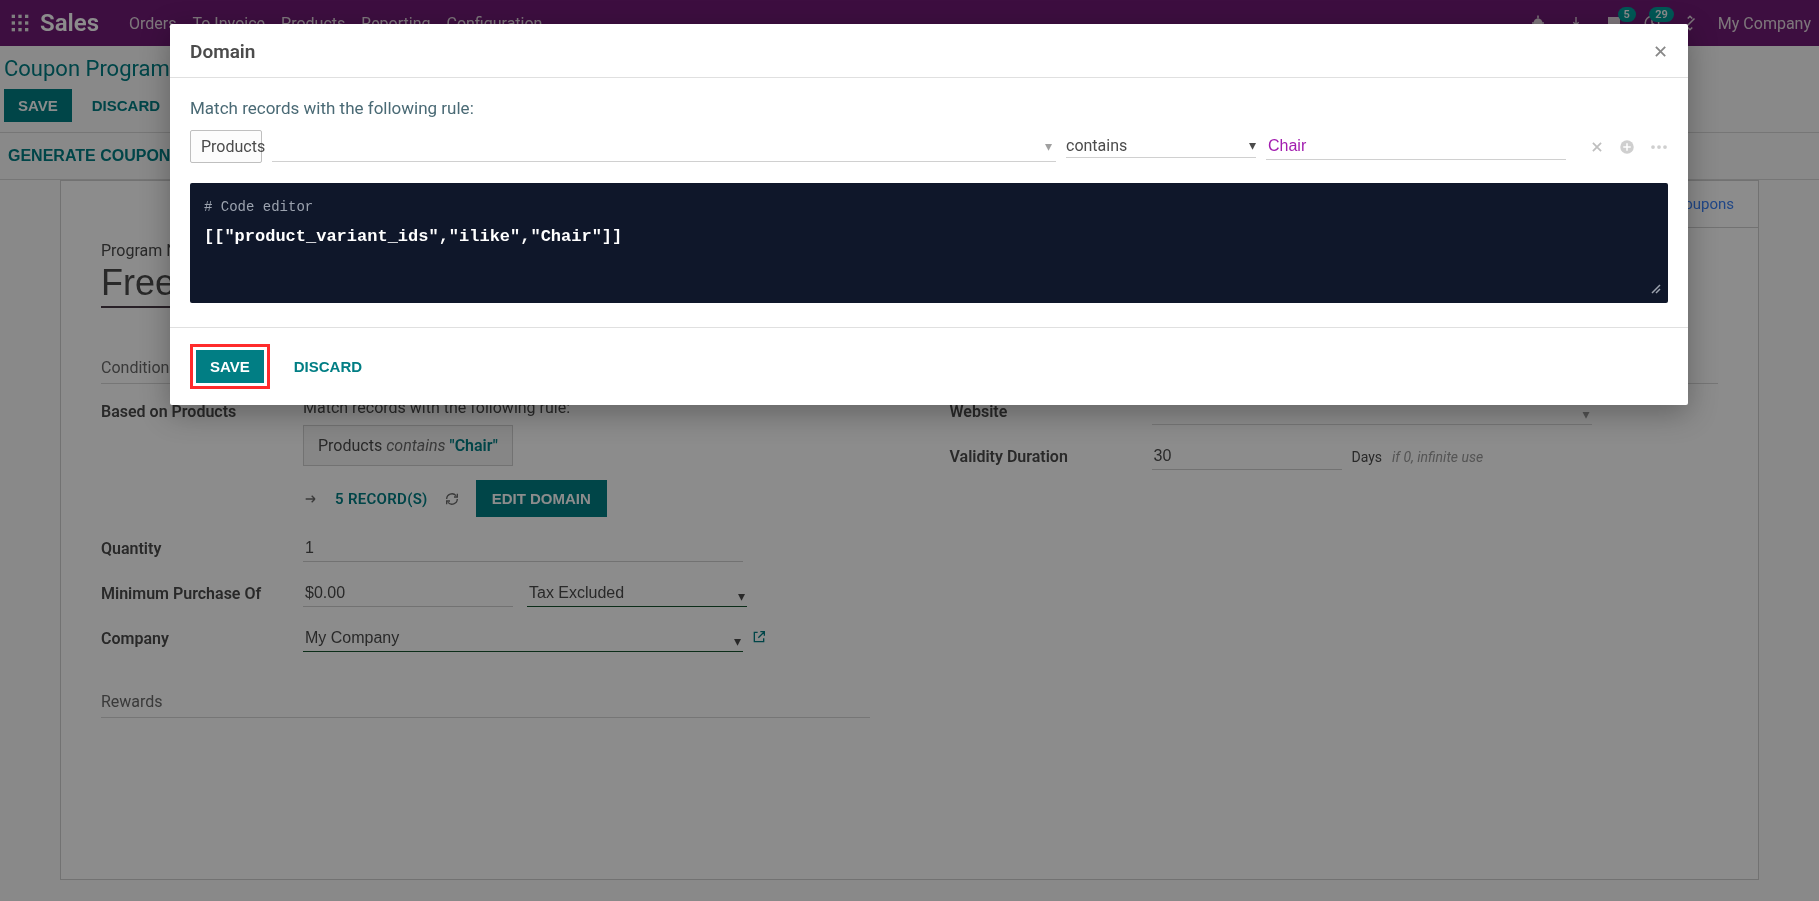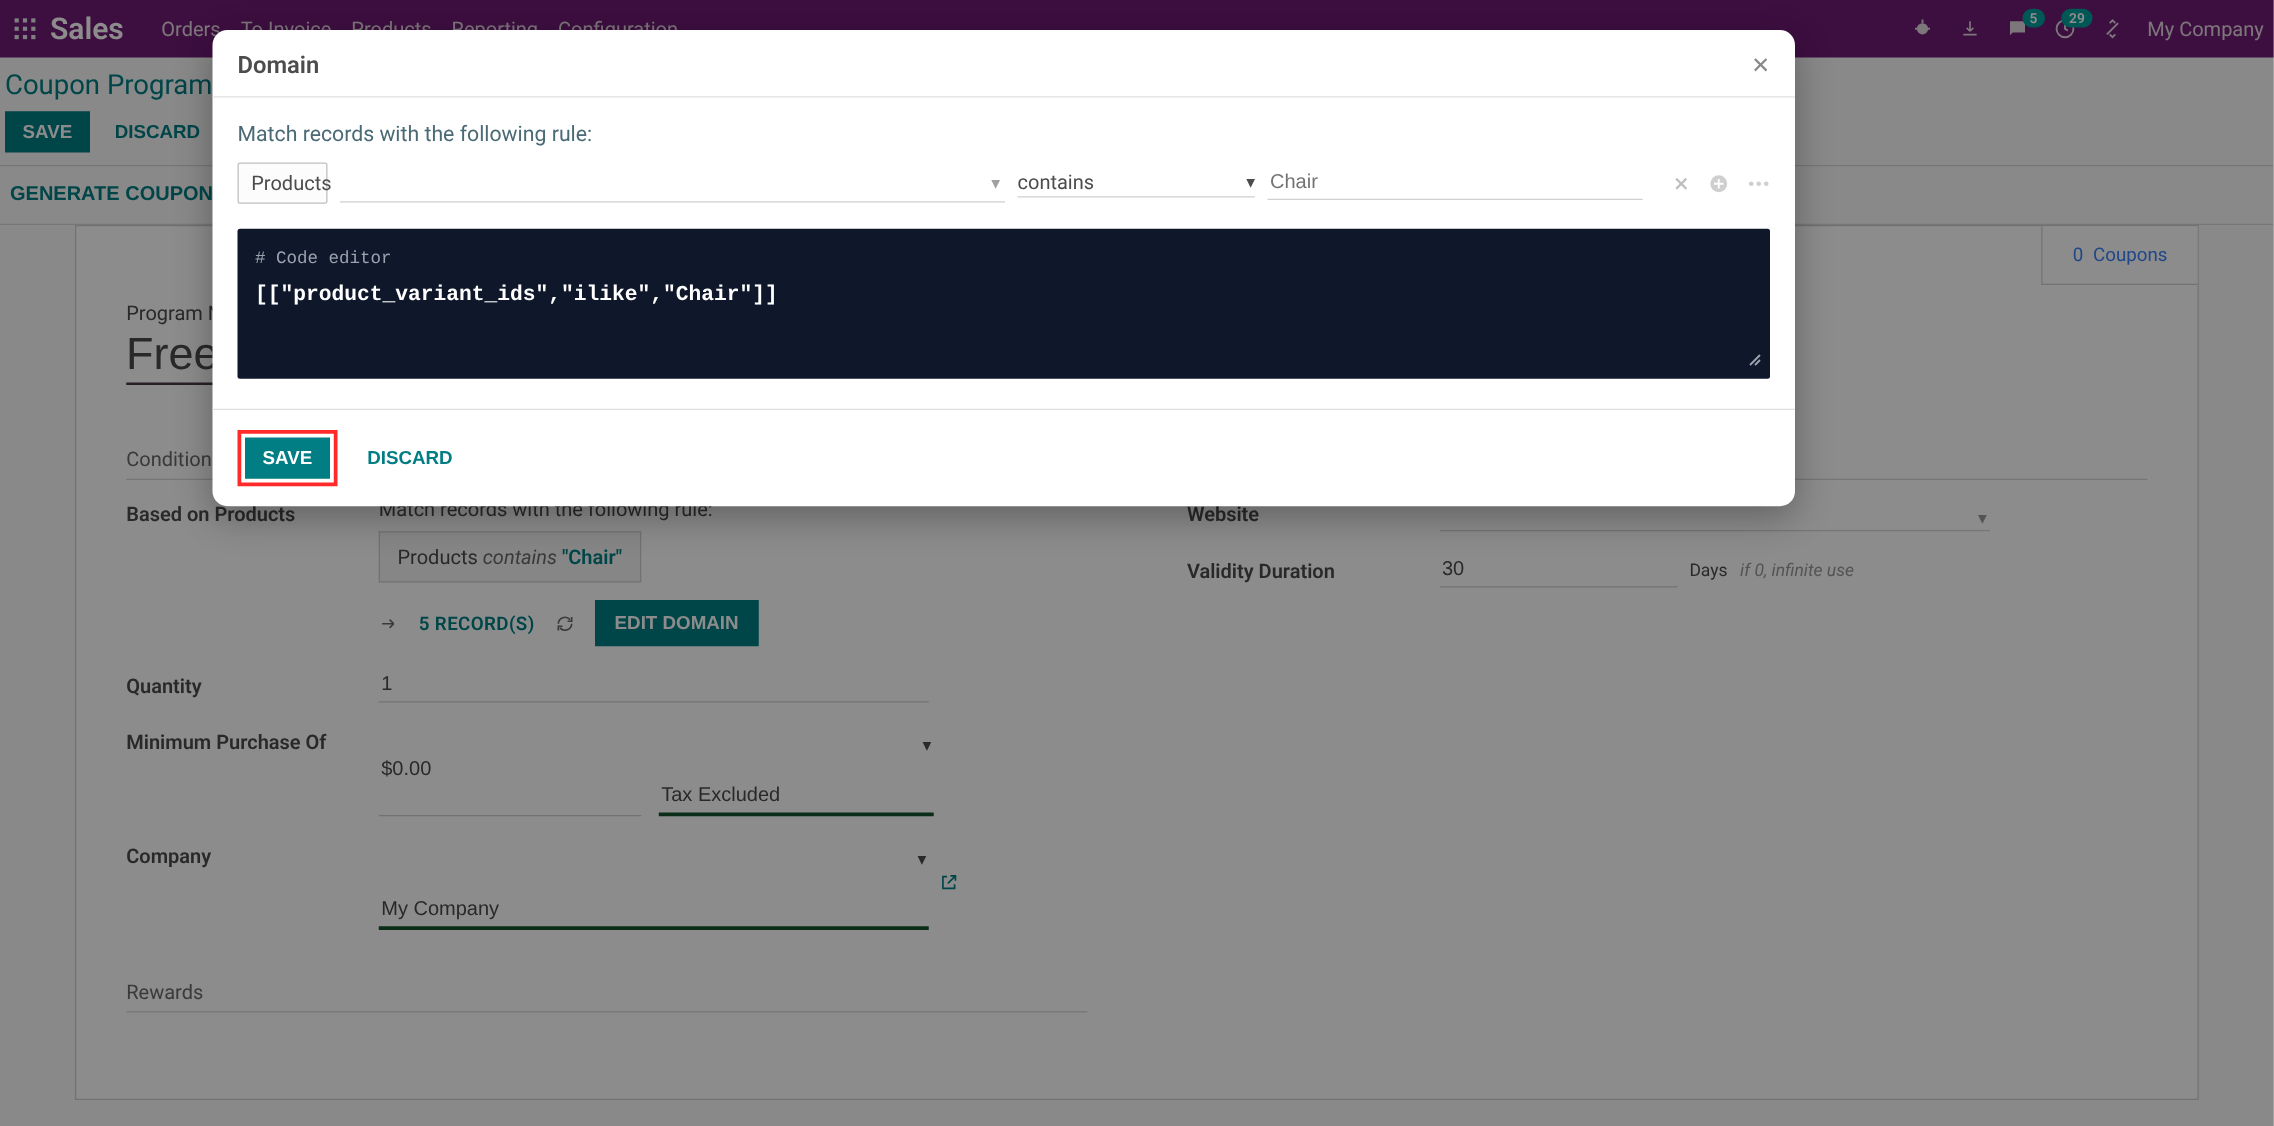--- a/index.html
+++ b/index.html
@@ -73,47 +73,47 @@
 .domain-chip { border:1px solid #cfcfcf; background:#f4f4f4; display:inline-block; padding:10px 14px; font-size:16px; color:#4c4c4c;}
 .domain-chip .op { font-style: italic; color:#6a6a6a;}
 .domain-chip .val { color:#017e84; font-weight:600;}
 
 .record-line { margin-top:14px; display:flex; align-items:center; gap: 16px;}
 .arrow-ico, .refresh-ico { color:#6a6a6a; cursor:pointer; display:flex; align-items:center;}
 .rec-link { color:#017e84; font-size:15px; font-weight:600; cursor:pointer; letter-spacing:0.3px;}
 .btn-edit-domain { background:#017e84; color:#fff; border:none; padding:10px 16px; font-size:15px; font-weight:600; cursor:pointer;}
 
 .inline-input { border:none; border-bottom:1px solid #cfcfcf; font-size:16px; padding:4px 2px; outline:none; background:transparent; width: 220px; color:#4c4c4c;}
-.inline-select { border:none; border-bottom:3px solid #14532d; font-size:16px; padding:4px 2px; outline:none; background:transparent; width: 220px; color:#4c4c4c;margin-top:44px;}
+.inline-select { border:none; border-bottom:1px solid #14532d; font-size:16px; padding:4px 2px; outline:none; background:transparent; width: 220px; color:#4c4c4c;}
 .select-wrap { position:relative; display:inline-block;}
 .select-caret { position:absolute; right:2px; top:8px; pointer-events:none; color:#4c4c4c;}
 .ext-link { color:#017e84; cursor:pointer; margin-left:8px;}
 
 .hint { color:#9a9a9a; font-style: italic;}
 
 
 .overlay { position:absolute; inset:0; background: rgba(0,0,0,0.45); z-index:100;}
 
 
-.modal { position:absolute; top:24px; left:170px; width: 1266px; background:#fff; border-radius:12px; box-shadow: 0 8px 30px rgba(0,0,0,0.3); z-index:200; }
+.modal { position:absolute; top:24px; left:170px; width: 1518px; background:#fff; border-radius:2px; box-shadow: 0 8px 30px rgba(0,0,0,0.3); z-index:200; }
 .modal-header { display:flex; justify-content:space-between; align-items:center; padding: 16px 20px 14px 20px; border-bottom:1px solid #e0e0e0;}
 .modal-title { font-size:19px; font-weight:600; color:#4c4c4c;}
 .modal-close { color:#888; cursor:pointer; font-size:18px;}
 
 .modal-body { padding: 20px 20px 24px 20px;}
 .rule-intro { font-size:17px; color:#4a6a75; margin-bottom:12px;}
 
 .rule-row { display:flex; align-items:center; gap:10px; margin-bottom:20px;}
 .rule-field { border:1px solid #bfbfbf; border-bottom:1px solid #bfbfbf; background:#fcfcfc; padding:6px 10px; font-size:16px; color:#4c4c4c; width:72px; display:inline-block; border-radius:2px;}
 .rule-spacer { flex:1; border-bottom:1px solid #d0d0d0; height:30px; position:relative; display:flex; align-items:center;}
 .rule-caret { color:#a0a0a0; margin-left:auto; margin-right:4px;}
 .rule-op-wrap { width:190px; border-bottom:1px solid #d0d0d0; display:flex; align-items:center; padding-bottom:2px;}
 .rule-op { font-size:16px; color:#4c4c4c; flex:1;}
 .rule-op-caret { color:#4c4c4c;}
-.rule-value { width:300px; border:none; border-bottom:1px solid #d0d0d0; font-size:16px; padding:4px 2px; outline:none; color:#737373;}
+.rule-value { width:300px; border:none; border-bottom:1px solid #d0d0d0; font-size:16px; padding:4px 2px; outline:none; color:#a21caf;}
 .rule-actions { display:flex; gap:14px; align-items:center; margin-left:14px;}
 .rule-ico { color:#bfbfbf; cursor:pointer; display:flex;}
 
 .code-editor { background:#0f172a; color:#e5e7eb; font-family: "Courier New", monospace; padding: 16px 14px 44px 14px; border-radius:2px; position:relative; min-height:120px;}
 .code-comment { color:#9ca3af; font-size:14px; display:block; margin-bottom:12px;}
 .code-line { font-size:17px; font-weight:600; color:#fff;}
 .code-resize { position:absolute; right:6px; bottom:4px; color:#9ca3af;}
 
 .modal-footer { border-top:1px solid #e0e0e0; padding: 16px 20px; display:flex; gap: 18px; align-items:center;}
 .highlight-frame { border:3px solid #ff2b2b; padding: 3px; display:inline-block;}

